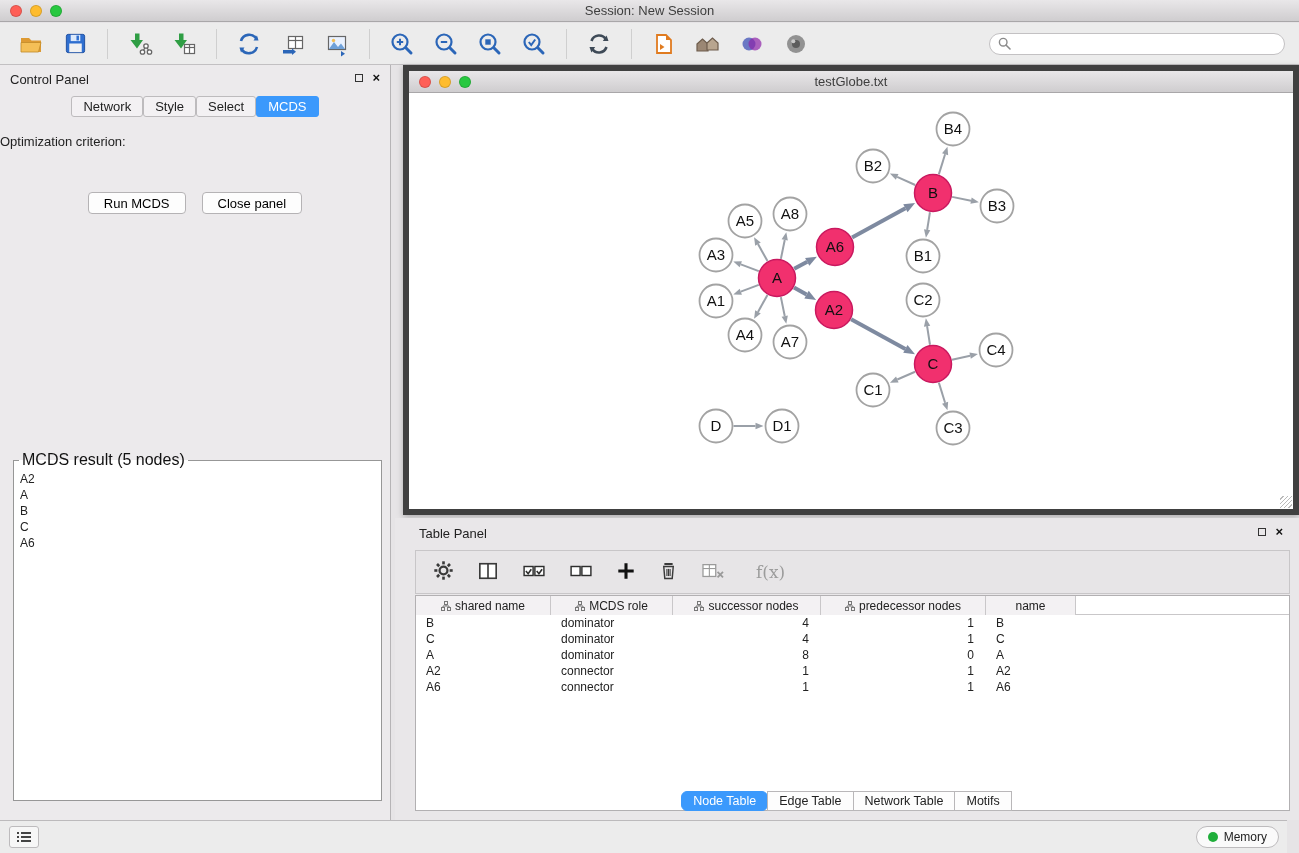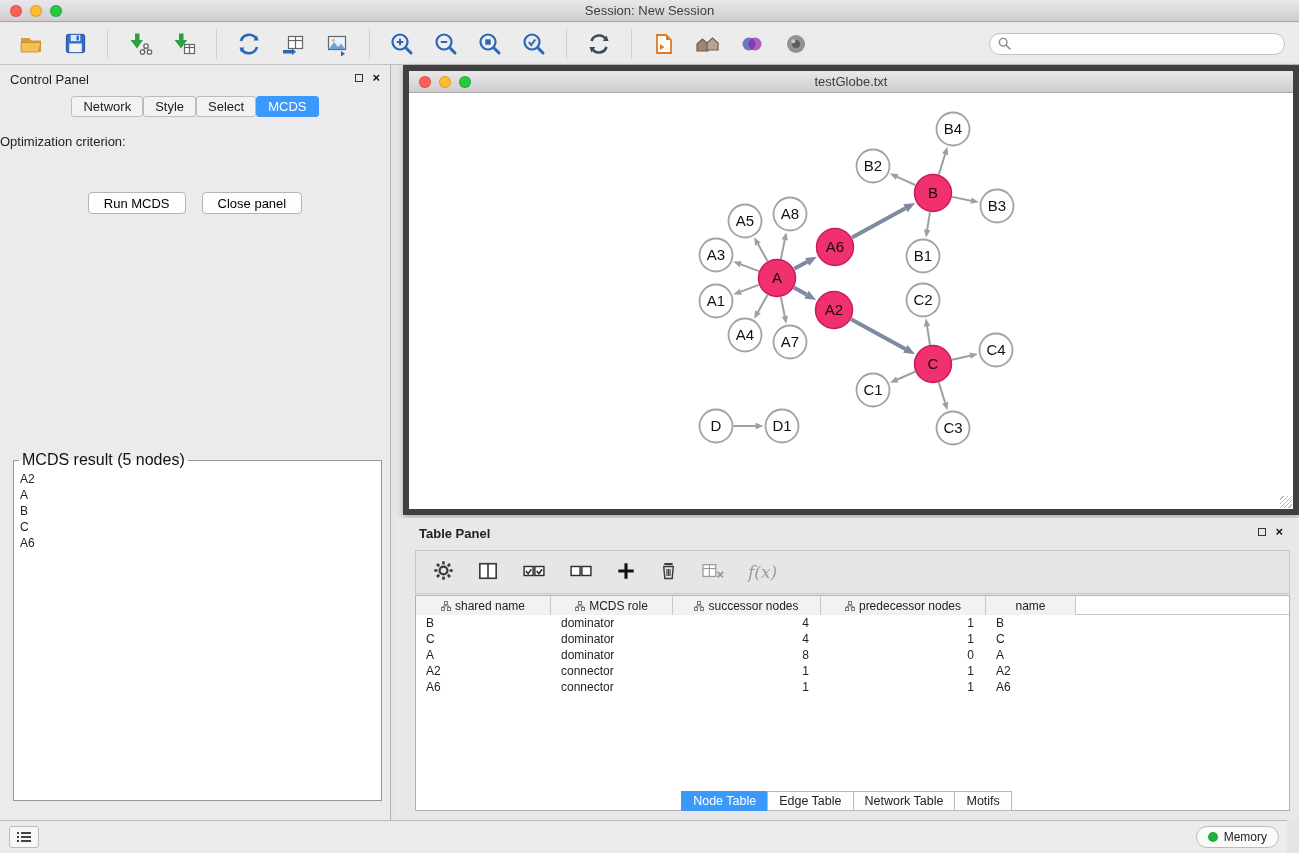--- a/index.html
+++ b/index.html
@@ -60,37 +60,37 @@
     border-bottom:1px solid #a9a7a9; }
   .net-titlebar .title-text { position:absolute; width:100%; text-align:center; top:3px; font-size:13px; color:#3e3e3e; }
   .net-content { position:absolute; top:23px; left:0; right:0; bottom:0; background:#fff; }
   .net-content svg { display:block; }
   .resize-grip { position:absolute; right:1px; bottom:1px; width:12px; height:12px;
     background:repeating-linear-gradient(135deg,#fff 0 2px,#bbb 2px 3px); }
 
   
   .table-panel { position:absolute; left:395px; top:518px; right:0; bottom:33px; background:#e9e7e9; }
   .tp-head { position:relative; height:28px; }
-  .tp-head .ph-title { position:absolute; left:24px; top:8px; font-size:13px;font-weight:bold; }
+  .tp-head .ph-title { position:absolute; left:24px; top:8px; font-size:13px; }
   .tp-toolbar { position:absolute; left:20px; right:9px; top:32px; height:44px;
     background:#e7e5e7; border:1px solid #c8c6c8; display:flex; align-items:center; padding-left:17px; gap:23px; }
-  .fx { font-family:"DejaVu Serif", serif; font-style:italic; font-size:17px; color:#9c9c9c; }
+  .fx { font-family:"DejaVu Serif", serif; font-size:17px; color:#9c9c9c;margin-left:8px; }
   .dtable { position:absolute; left:20px; right:9px; top:77px; height:216px; background:#fff;
     border:1px solid #b2b0b2; overflow:hidden; }
   .thead { display:flex; height:19px; border-bottom:1px solid #c9c7c9; }
   .hcell { display:flex; align-items:center; justify-content:center; gap:4px;
     border-right:1px solid #c9c7c9; font-size:12px; background:#f3f1f3; height:19px; }
   .trow { display:flex; height:16px; line-height:16px; font-size:12px; }
   .tcell { height:16px; }
   .w0{width:135px}.w1{width:122px}.w2{width:148px}.w3{width:165px}.w4{width:90px}
   .al{padding-left:10px;text-align:left}.ar{padding-right:12px;text-align:right}
   .tp-tabs { position:absolute; bottom:9px; width:100%; display:flex; justify-content:center; }
   .tp-tab { padding:2px 11px; font-size:12.5px; background:#fdfdfd; border:1px solid #b9b7b9;
     margin-left:-1px; color:#222; }
-  .tp-tab.active { background:#3b99fc; border-color:#3b99fc; color:#fff; }
+  .tp-tab.active { background:#3b99fc; border-color:#3b99fc; color:#fff;border-radius:6px; }
 
   
   .statusbar { position:absolute; left:0; right:12px; bottom:0; height:33px; background:#ececec;
     border-top:1px solid #bcbabc; }
   .sb-left-btn { position:absolute; left:9px; top:5px; width:30px; height:22px;
     border:1px solid #bdbbbd; border-radius:3px; background:#f7f7f7;
     display:flex; align-items:center; justify-content:center; }
   .memory-btn { position:absolute; right:8px; top:5px; height:22px; padding:0 11px;
     border:1px solid #bdbbbd; border-radius:11px; background:#fafafa;
     display:flex; align-items:center; gap:6px; font-size:12px; }

